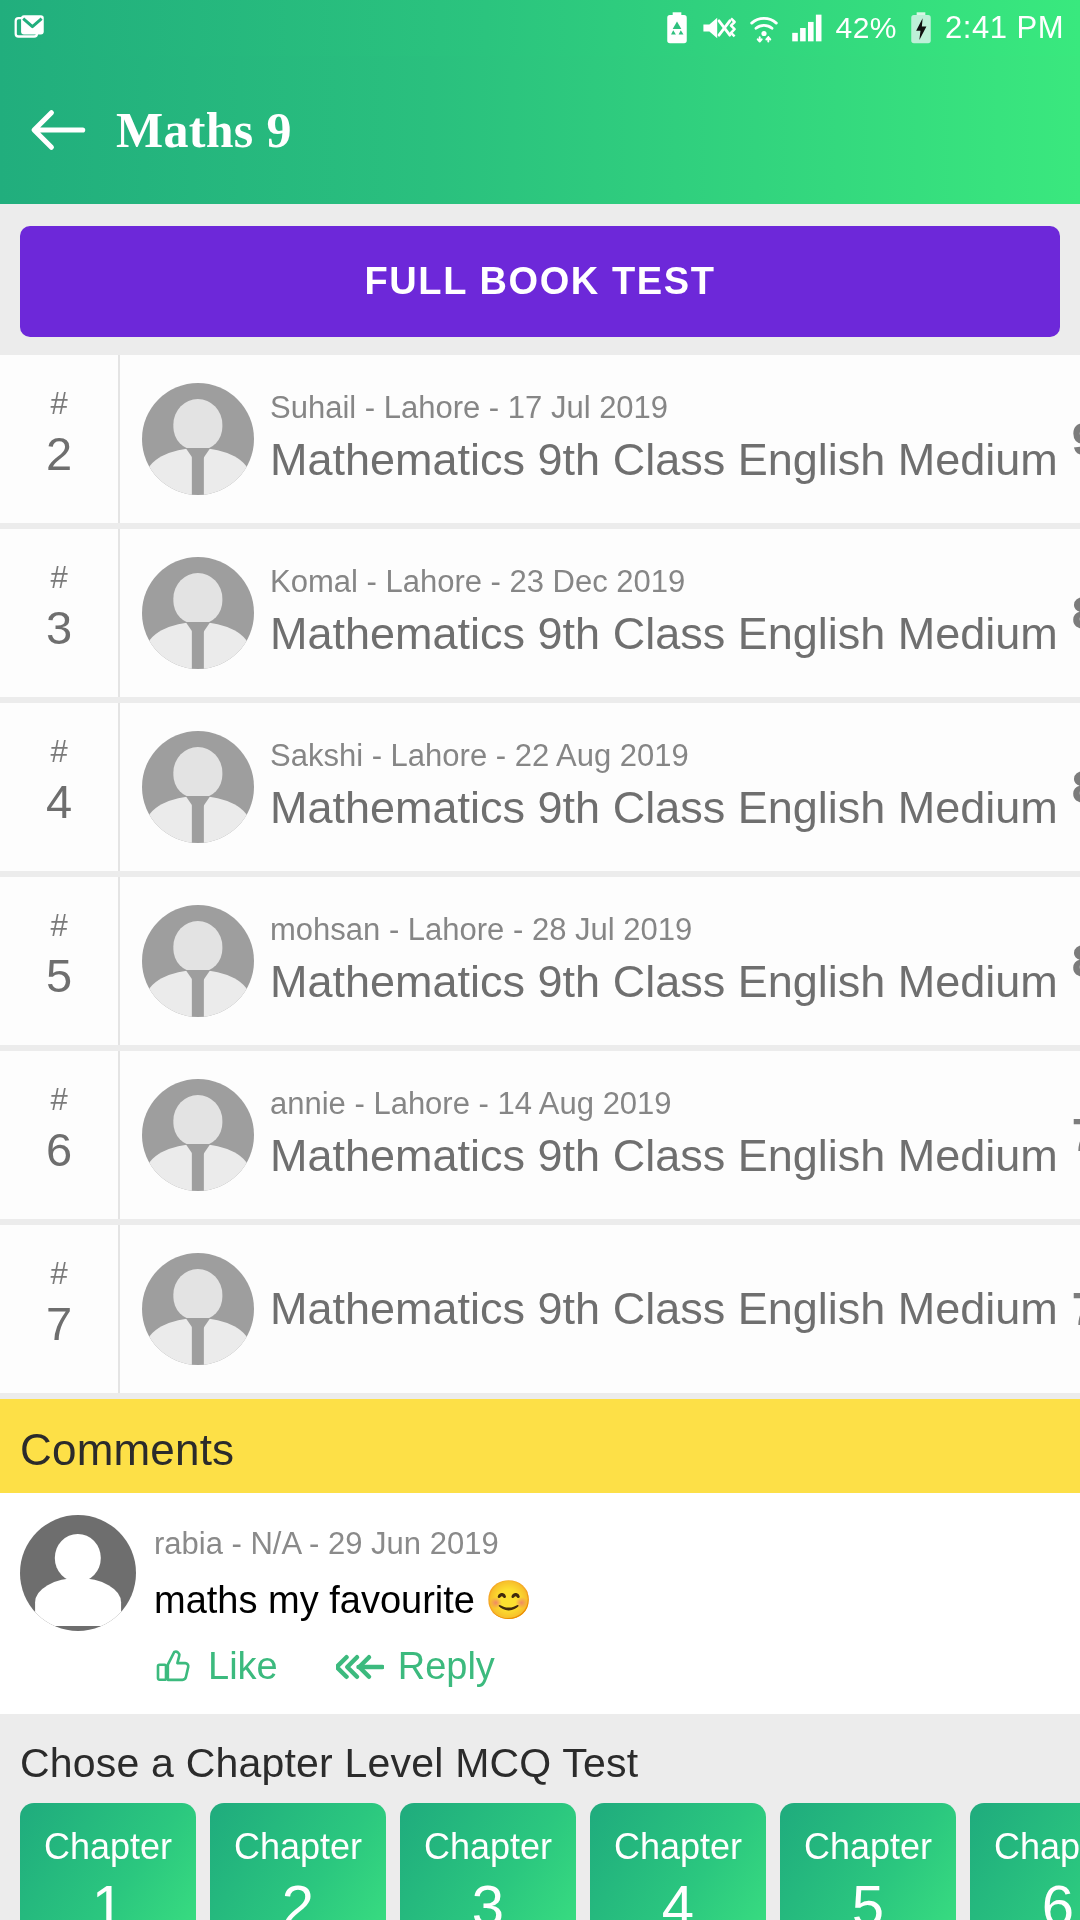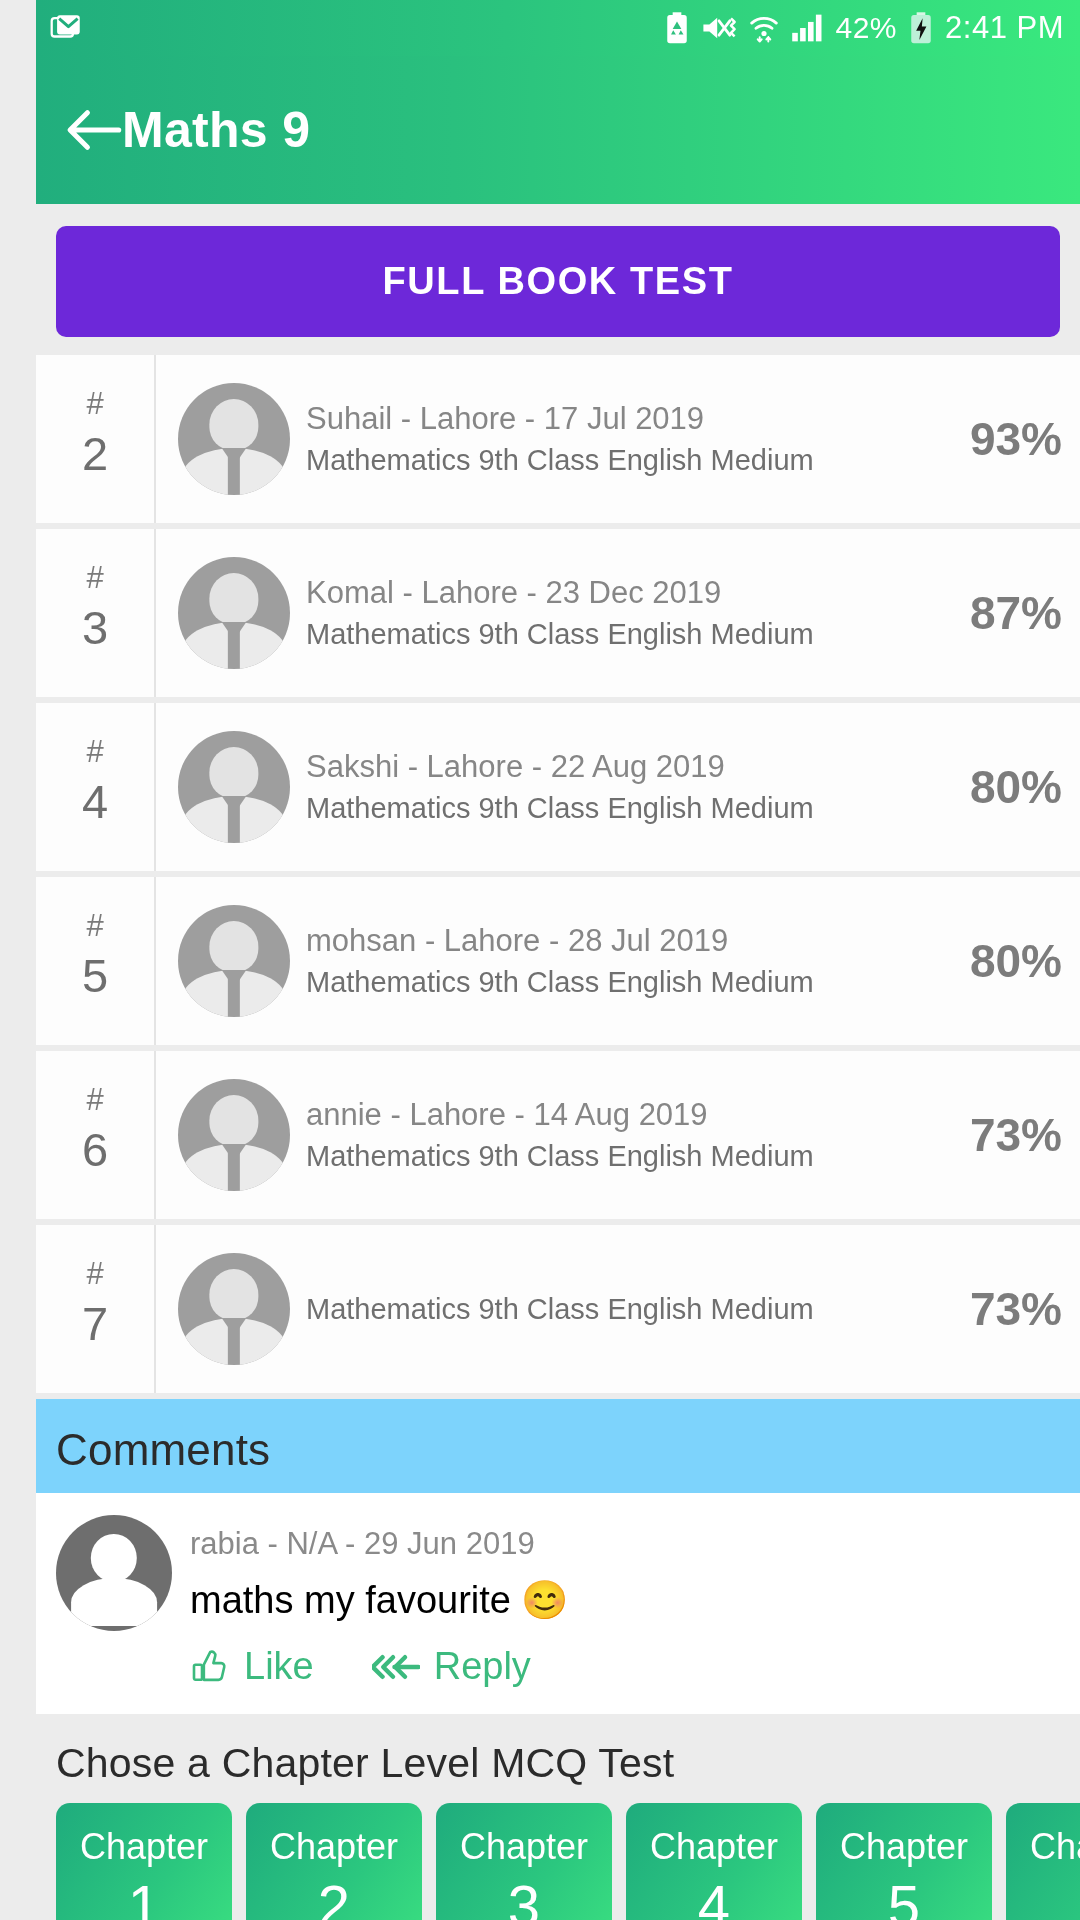--- a/index.html
+++ b/index.html
@@ -2,21 +2,21 @@
 <html><head>
 <meta charset="utf-8">
 <style>
   * { box-sizing: border-box; margin: 0; padding: 0; }
   html, body {
     width: 1080px; height: 1920px;
     font-family: "Liberation Sans", sans-serif;
     background: #ececec;
     overflow: hidden;
   }
-  #app { position: relative; width: 1080px; height: 1920px; padding-left: 36px; }
+  #app { position: relative; width: 1080px; height: 1920px; }
 
   
   .statusbar {
     height: 56px;
     background: linear-gradient(90deg, #21ae7d 0%, #2bc47e 45%, #39e97e 100%);
     display: flex; align-items: center;
     padding: 0 16px 0 14px;
     color: #ffffff;
   }
   .sb-left { display: flex; align-items: center; gap: 10px; }
@@ -24,20 +24,22 @@
   .sb-text { font-size: 30px; letter-spacing: .5px; font-weight: 400; color:#fff; }
   .sb-time { font-size: 31px; letter-spacing: .5px; color:#fff; }
   .ico { display: inline-flex; align-items: center; justify-content: center; }
 
   
   .appbar {
     height: 148px;
     background: linear-gradient(90deg, #21ae7d 0%, #2ac07e 40%, #3ae87e 100%);
     display: flex; align-items: center;
     padding: 0 30px;
+    gap: 30px;
+    font-family: Liberation Serif, serif;
   }
   .appbar-title {
     color: #ffffff;
     font-size: 50px;
     font-weight: 700;
     letter-spacing: .3px;
   }
 
   
   .page { background: #ececec; }
@@ -107,35 +109,35 @@
   }
   .avatar .collar {
     position: absolute; left: 50%; bottom: 26%;
     transform: translateX(-50%);
     width: 22%; height: 16%;
     background: #9e9e9e;
     clip-path: polygon(0 0, 100% 0, 50% 100%);
   }
   .row-text { flex: 1; min-width: 0; }
   .meta-line { font-size: 31px; color: #868686; line-height: 1.38; white-space: nowrap; }
-  .subject-line { font-size: 29px; color: #6f6f6f; line-height: 1.38; white-space: nowrap; }
+  .subject-line { font-size: 45px; color: #6f6f6f; line-height: 1.38; white-space: nowrap; }
   .pct {
     flex: 0 0 auto;
     font-size: 46px;
     font-weight: 700;
     color: #7c7c7c;
     margin-left: 14px;
     white-space: nowrap;
   }
 
   
   .comments-head {
     font-size: 44px; color: #2b2b2b;
     padding: 26px 20px 18px 20px;
-    background: #7dd3fc;
+    background: #fde047;
     letter-spacing: .2px;
   }
   .comment-card { background: #ffffff; padding: 22px 20px 10px 20px; }
   .comment-top { display: flex; align-items: flex-start; }
   .c-avatar {
     width: 116px; height: 116px; flex: 0 0 116px;
     border-radius: 50%;
     background: #6e6e6e;
     position: relative; overflow: hidden;
     margin-right: 18px;

